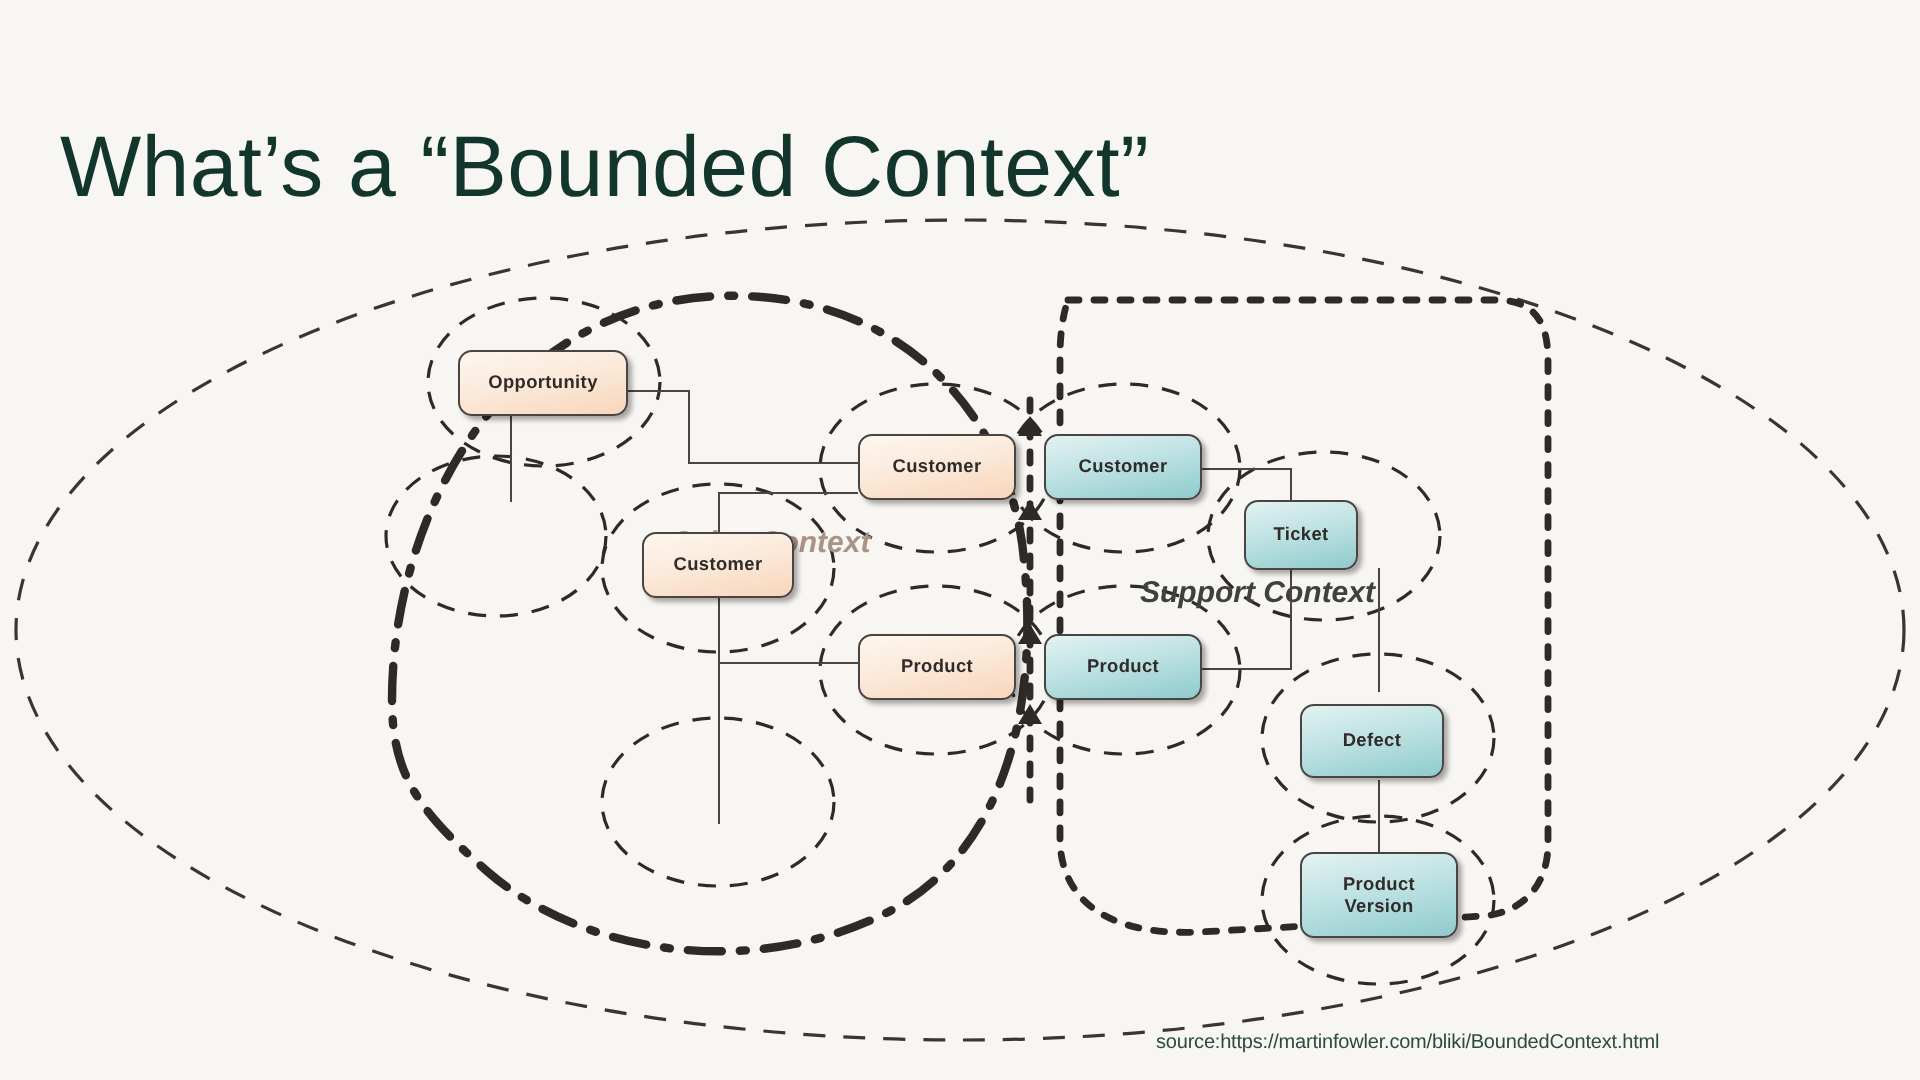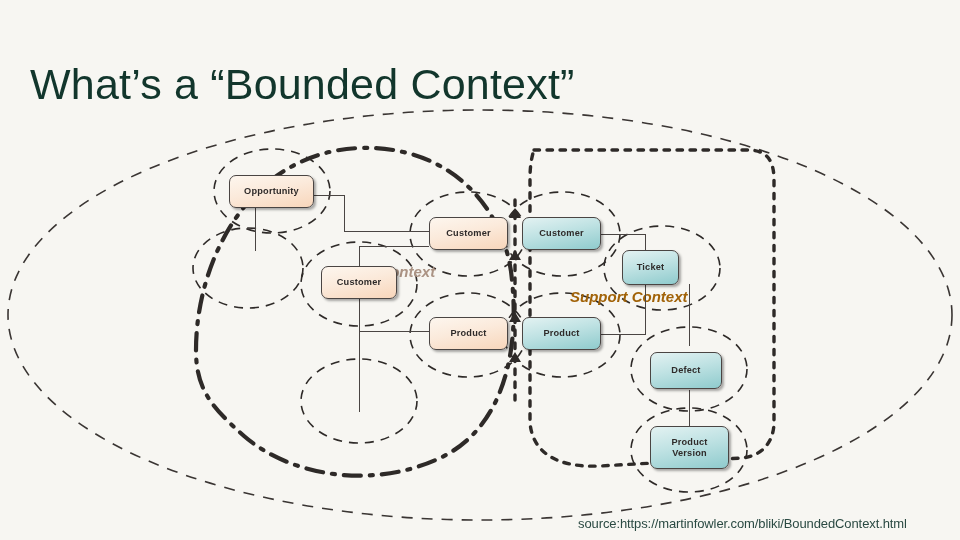--- a/index.html
+++ b/index.html
@@ -14,32 +14,32 @@
   #title{
     position:absolute;left:30px;top:60px;
     font-size:43px;font-weight:400;
     color:#12362c;
     letter-spacing:0.2px;
     white-space:nowrap;
   }
   #diagram{position:absolute;left:0;top:100px;width:960px;height:440px;}
   #source{
     position:absolute;left:578px;top:516px;
-    font-size:13px;color:#2b4a43;
+    font-size:10px;color:#2b4a43;
     white-space:nowrap;
     letter-spacing:-0.1px;
   }
   .ctxlabel{
     position:absolute;
     font-style:italic;font-weight:600;
     font-size:15px;
     white-space:nowrap;
   }
   #sales-label{left:336px;top:163px;color:#ab9384;}
-  #support-label{left:570px;top:188px;color:#a16207;}
+  #support-label{left:570px;top:188px;color:#404040;}
 
   .node{
     position:absolute;
     box-sizing:border-box;
     border:1.4px solid #4a4543;
     border-radius:7px;
     display:flex;align-items:center;justify-content:center;
     text-align:center;
     font-size:9.2px;font-weight:bold;
     color:#2f2b2a;

